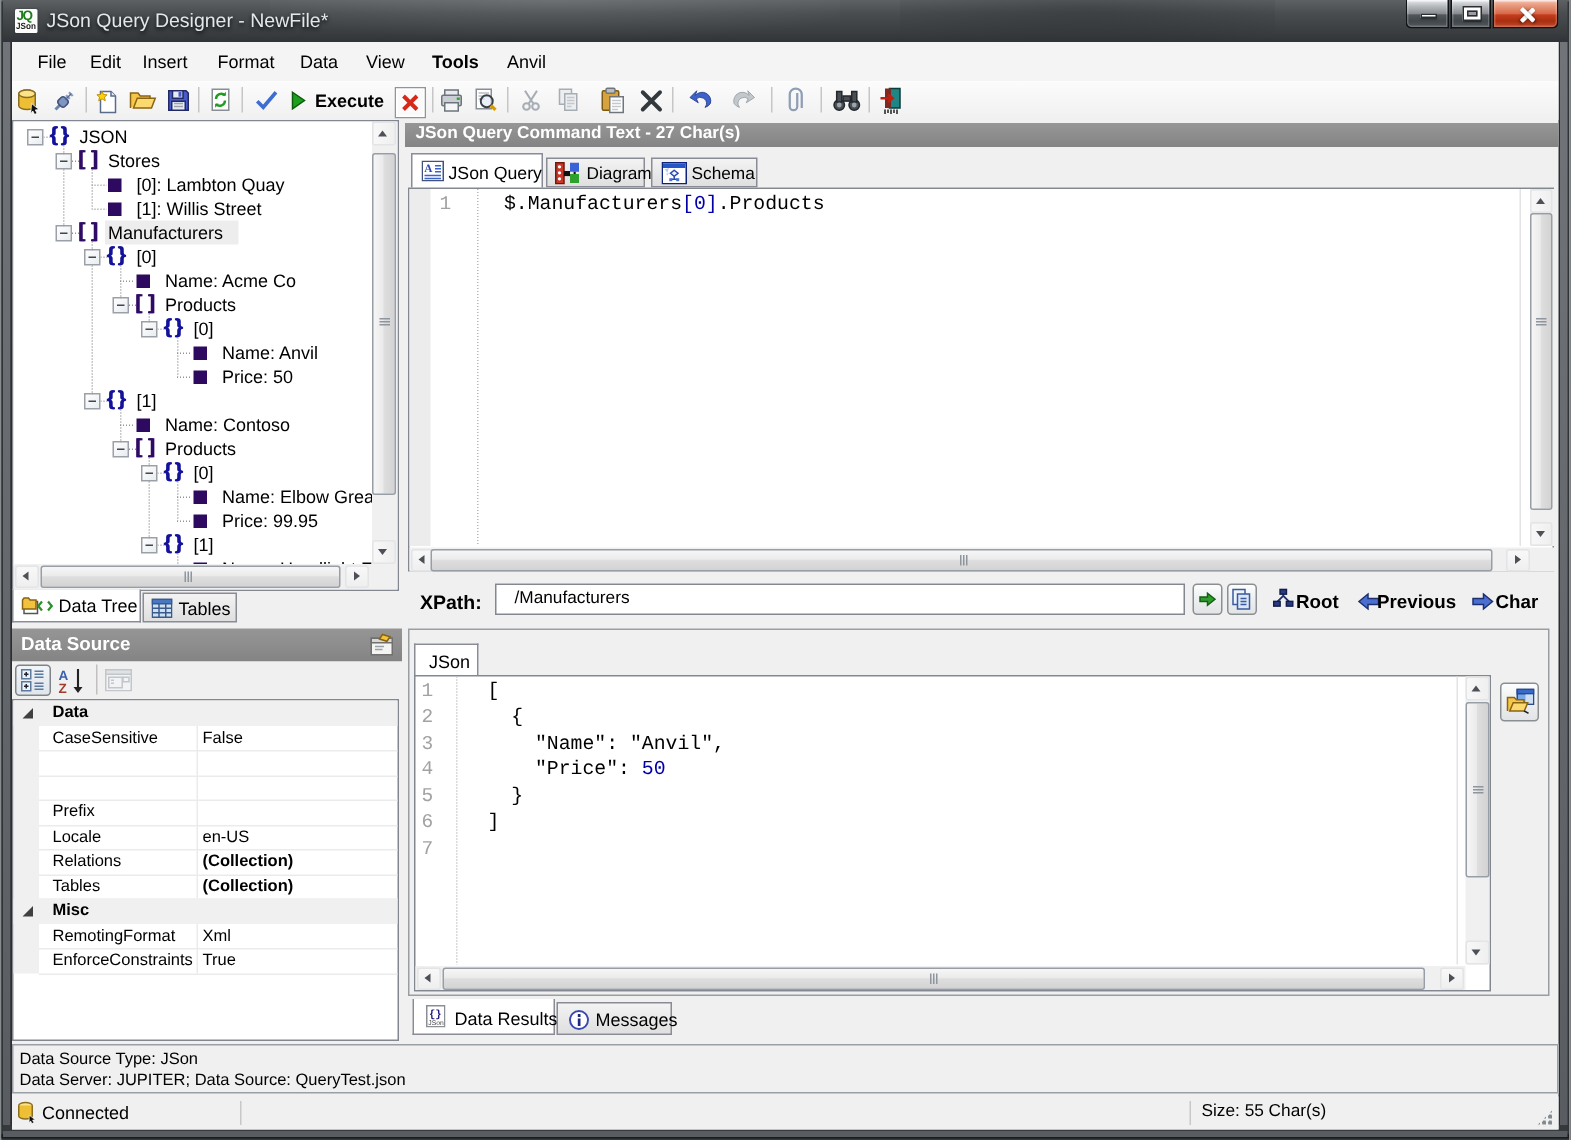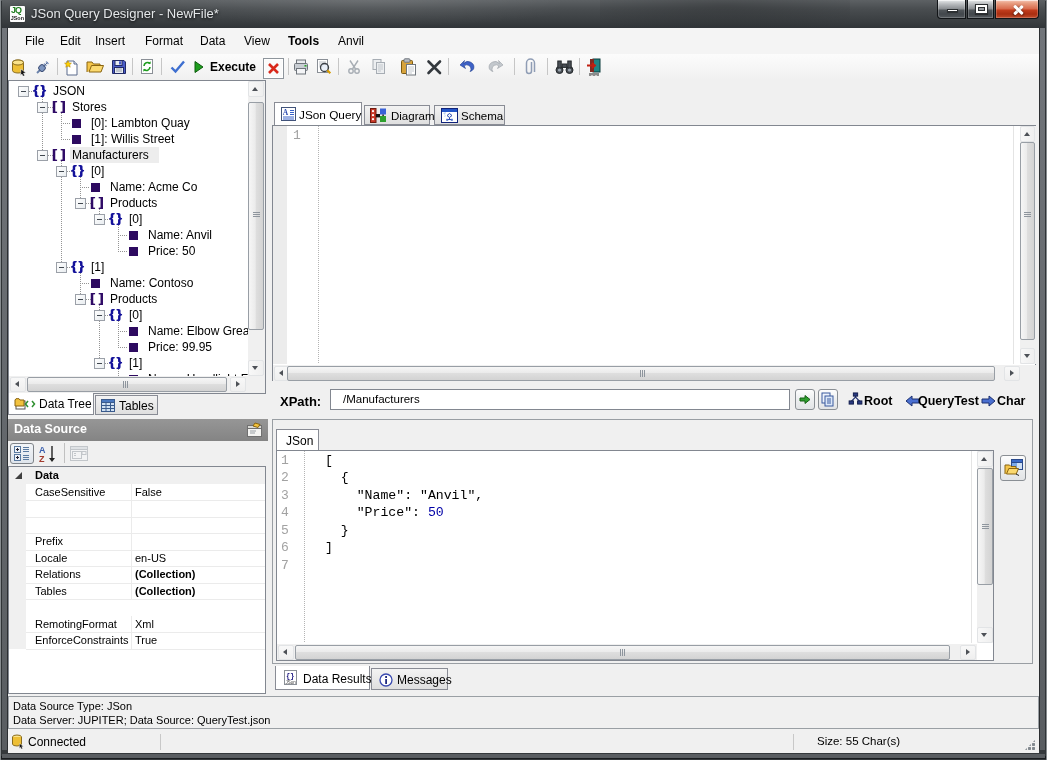--- a/index.html
+++ b/index.html
@@ -417,33 +417,40 @@
         <span class="pval bold">(Collection)</span>
       </div>
 <div class="pline" style="left:17px;top:115.5px;width:239px;height:1px;"></div>
 <div class="pline" style="left:122px;top:99.0px;width:1px;height:16.5px;"></div>
 <div class="prow" style="top:115.5px;">
         <span class="pname">Tables</span>
         <span class="pval bold">(Collection)</span>
       </div>
 <div class="pline" style="left:17px;top:132.0px;width:239px;height:1px;"></div>
 <div class="pline" style="left:122px;top:115.5px;width:1px;height:16.5px;"></div>
+<div class="prow pcat" style="top:132.0px;">
+        <span style="position:absolute;left:6px;top:5px;width:0;height:0;border-left:7px solid transparent;border-bottom:7px solid #404040;"></span>
+        <span class="pname">Misc</span>
+      </div>
 <div class="prow" style="top:148.5px;">
         <span class="pname">RemotingFormat</span>
         <span class="pval">Xml</span>
       </div>
 <div class="pline" style="left:17px;top:165.0px;width:239px;height:1px;"></div>
 <div class="pline" style="left:122px;top:148.5px;width:1px;height:16.5px;"></div>
 <div class="prow" style="top:165.0px;">
         <span class="pname">EnforceConstraints</span>
         <span class="pval">True</span>
       </div>
 <div class="pline" style="left:17px;top:181.5px;width:239px;height:1px;"></div>
 <div class="pline" style="left:122px;top:165.0px;width:1px;height:16.5px;"></div>
 </div>
+<div class="hdr" style="left:262px;top:54px;width:769px;height:16px;font-size:11.5px;">
+      <span style="position:absolute;left:7px;top:1px;">JSon Query Command Text - 27 Char(s)</span>
+    </div>
 <div class="tab-off" style="left:356px;top:77px;width:66px;height:20px;">
       <svg style="position:absolute;left:5px;top:2px;" width="17" height="15" viewBox="0 0 17 15">
         <rect x="0.5" y="0.5" width="5.5" height="14" fill="#c83828" stroke="#701a0e"></rect>
         <circle cx="3" cy="3.2" r="1.1" fill="#fff"></circle>
         <circle cx="3" cy="7.2" r="1.1" fill="#fff"></circle>
         <circle cx="3" cy="11.2" r="1.1" fill="#fff"></circle>
         <rect x="6" y="6" width="4" height="3.4" fill="#111"></rect>
         <rect x="10" y="0.5" width="6" height="6" fill="#3a62d8"></rect>
         <rect x="10" y="8" width="6" height="6" fill="#2ea02e"></rect>
         <rect x="12.4" y="6.5" width="1.4" height="1.5" fill="#111"></rect>
@@ -467,20 +474,21 @@
         <rect x="0.5" y="0.5" width="14" height="13" fill="#fff" stroke="#41537a"></rect>
         <text x="1.8" y="7.5" font-size="7.5" font-weight="bold" fill="#2a4ab0" font-family="Liberation Serif">A</text>
         <path d="M9 3.5 h4 M9 5.5 h4 M9 7.5 h4 M2 10 h11 M2 12 h11" stroke="#3a62c8"></path>
       </svg>
       <span style="position:absolute;left:24px;top:5px;font-size:11.8px;">JSon Query</span>
     </div>
 <div class="edframe" style="left:264px;top:97px;width:764px;height:256px;"></div>
 <div class="abs" style="left:265px;top:98px;width:14px;height:238px;background:#ececec;"></div>
 <div class="lnum" style="left:285px;top:99px;">1</div>
 <div class="dotln" style="left:310px;top:98px;height:238px;"></div>
+<div class="code" style="left:328px;top:99px;">$.Manufacturers<span class="nv">[0]</span>.Products</div>
 <div class="abs" style="left:1005px;top:98px;width:1px;height:238px;background:#e4e4e4;"></div>
 <div class="abs" style="left:1012px;top:98px;width:16px;height:238px;background:#f0f0f0;"></div>
 <div class="sbtnv" style="left:1012px;top:98px;width:15px;height:16px;"></div>
     <div class="aU" style="left:1016px;top:104px;"></div>
 <div class="sbtnv" style="left:1012px;top:320px;width:15px;height:16px;"></div>
     <div class="aD" style="left:1016px;top:326px;"></div>
 <div class="thv" style="left:1012px;top:114px;width:15px;height:198px;"></div>
     <div class="gripv" style="left:1016px;top:184px;"></div>
 <div class="abs" style="left:265px;top:337px;width:763px;height:16px;background:#f0f0f0;"></div>
 <div class="sbtn" style="left:266px;top:338px;width:16px;height:15px;"></div>
@@ -506,21 +514,21 @@
 <svg class="abs" style="left:840px;top:364px;" width="15" height="15" viewBox="0 0 16 16">
       <path d="M8 3 v3 M3.5 10 L8 5.5 L12.5 10" fill="none" stroke="#20306e" stroke-width="1.3"></path>
       <rect x="5.7" y="1" width="4.6" height="3.4" fill="#2a3a80" stroke="#111c4a"></rect>
       <rect x="1.2" y="9.5" width="4.6" height="3.4" fill="#2a3a80" stroke="#111c4a"></rect>
       <rect x="10.2" y="9.5" width="4.6" height="3.4" fill="#2a3a80" stroke="#111c4a"></rect>
     </svg>
 <div class="abs bold" style="left:856px;top:366px;font-size:12.5px;">Root</div>
 <svg class="abs" style="left:897px;top:367px;" width="15" height="12" viewBox="0 0 15 12">
       <path d="M14 4 H7 V1 L1 6 7 11 V8 h7 z" fill="#4a6fd0" stroke="#1c3070"></path>
     </svg>
-<div class="abs bold" style="left:910px;top:366px;font-size:12.5px;">QueryTest</div>
+<div class="abs bold" style="left:910px;top:366px;font-size:12.5px;">Previous</div>
 <svg class="abs" style="left:973px;top:367px;" width="15" height="12" viewBox="0 0 15 12">
       <path d="M1 4 h7 V1 L14 6 8 11 V8 H1 z" fill="#4a6fd0" stroke="#1c3070"></path>
     </svg>
 <div class="abs bold" style="left:989px;top:366px;font-size:12.5px;">Char</div>
 <div class="abs" style="left:264px;top:391px;width:761px;height:245px;border:1px solid #999ea3;background:#f0f0f0;"></div>
 <div class="tab-on" style="left:268px;top:401px;width:43px;height:21px;border-bottom:none;">
       <span style="position:absolute;left:9px;top:4px;">JSon</span>
     </div>
 <div class="edframe" style="left:268px;top:422px;width:718px;height:211px;"></div>
 <div class="lnum" style="left:273px;top:423.5px;">1
@@ -583,15 +591,15 @@
     </div>
 <div id="statusbar">
       <svg style="position:absolute;left:3px;top:3px;" width="14" height="15" viewBox="0 0 14 15">
         <ellipse cx="6" cy="3" rx="4.5" ry="2" fill="#fbe38a" stroke="#8a6d1f"></ellipse>
         <path d="M1.5 3 v7 a4.5 2 0 0 0 9 0 v-7" fill="#eebf35" stroke="#8a6d1f"></path>
         <path d="M8.5 9.5 l4 3 -1.8.2 .9 1.7 -1.3.6 -.9-1.7 -1 1.2z" fill="#111" stroke="#fff" stroke-width=".4"></path>
       </svg>
       <span style="position:absolute;left:20px;top:4px;">Connected</span>
       <div style="position:absolute;left:152px;top:3px;width:1px;height:16px;background:#c8c8c8;"></div>
       <div style="position:absolute;left:785px;top:3px;width:1px;height:16px;background:#c8c8c8;"></div>
-      <span style="position:absolute;left:793px;top:4px;font-size:11.5px;margin-left:16px;">Size: 55 Char(s)</span>
+      <span style="position:absolute;left:793px;top:4px;font-size:11.5px;">Size: 55 Char(s)</span>
       <div style="position:absolute;left:1016px;top:8px;width:12px;height:12px;background-image:radial-gradient(circle at 1.5px 1.5px,#82898f 1.4px,transparent 1.5px);background-size:4px 4px;clip-path:polygon(100% 0,100% 100%,0 100%);"></div>
     </div>
 </div>
 </body></html>

